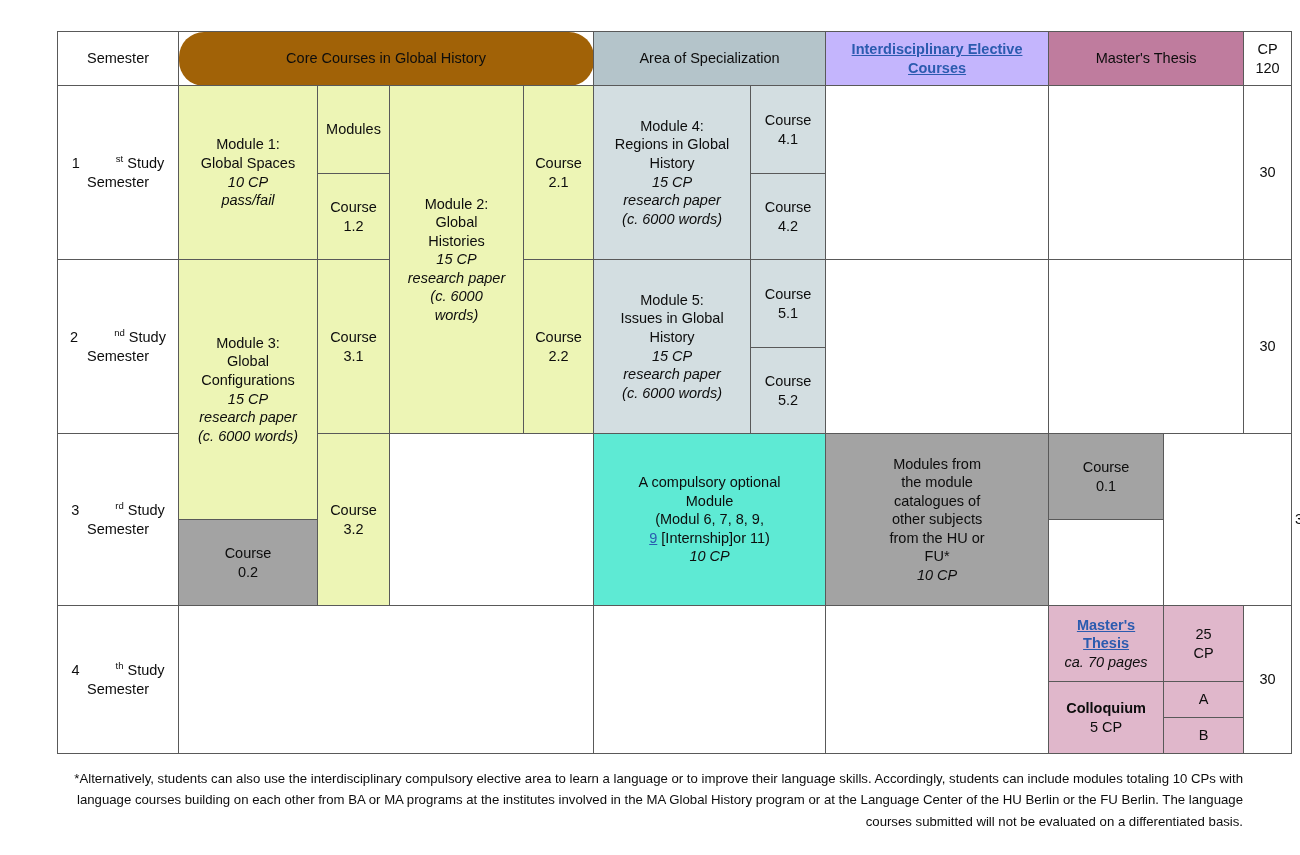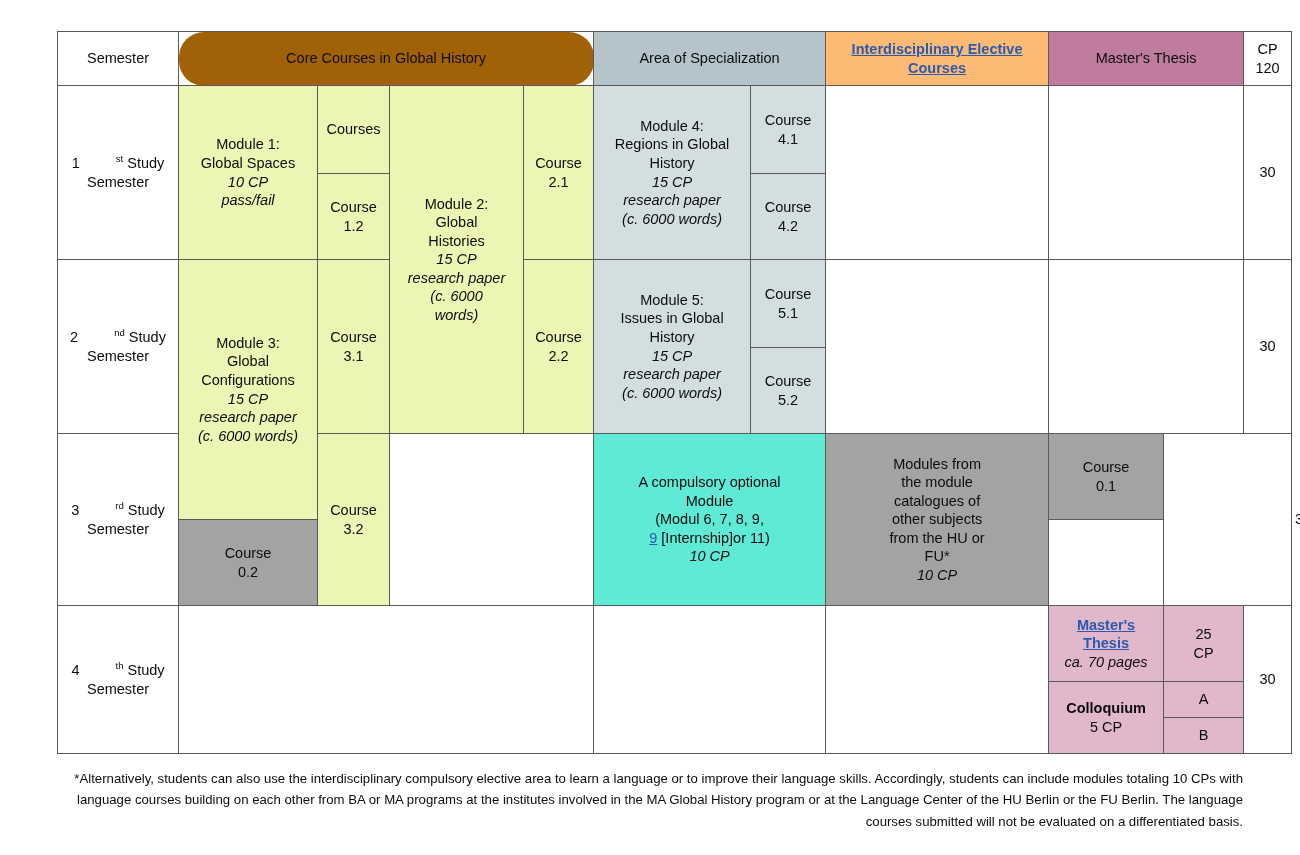--- a/index.html
+++ b/index.html
@@ -39,21 +39,21 @@
     vertical-align: middle;
     text-align: center;
     font-size: 14.5px;
     line-height: 1.28;
     font-weight: normal;
   }
 
   
   .hdr-core      { background: #a16207; border-radius: 25px; }
   .hdr-spec      { background: #B4C4CA; }
-  .hdr-elect     { background: #fdba74; }
+  .hdr-elect     { background: #c4b5fd; }
   .hdr-thesis    { background: #BF7C9E; }
   .hdr-plain     { background: #ffffff; }
 
   .cell-core     { background: #EDF5B5; }
   .cell-spec     { background: #D3DEE1; }
   .cell-spec-lt  { background: #5eead4; }
   .cell-elect    { background: #a3a3a3; }
   .cell-thesis   { background: #E0B7CB; }
   .cell-blank    { background: #ffffff; }
 
@@ -138,21 +138,21 @@
       </td>
 
       <td class="cell-core module-block" rowspan="2">
         <div class="ttl">Module 1:</div>
         <div>Global Spaces</div>
         <div class="i">10 CP</div>
         <div class="i">pass/fail</div>
       </td>
 
       <td class="cell-core course-lbl">
-        <span>Courses</span>
+        <span>Modules</span>
       </td>
 
       <td class="cell-core module-block" rowspan="4">
         <div class="ttl">Module 2:</div>
         <div>Global</div>
         <div>Histories</div>
         <div class="i">15 CP</div>
         <div class="i">research paper</div>
         <div class="i">(c. 6000</div>
         <div class="i">words)</div>

